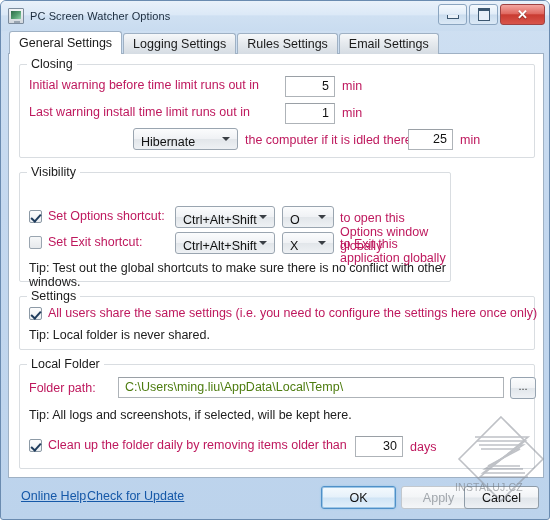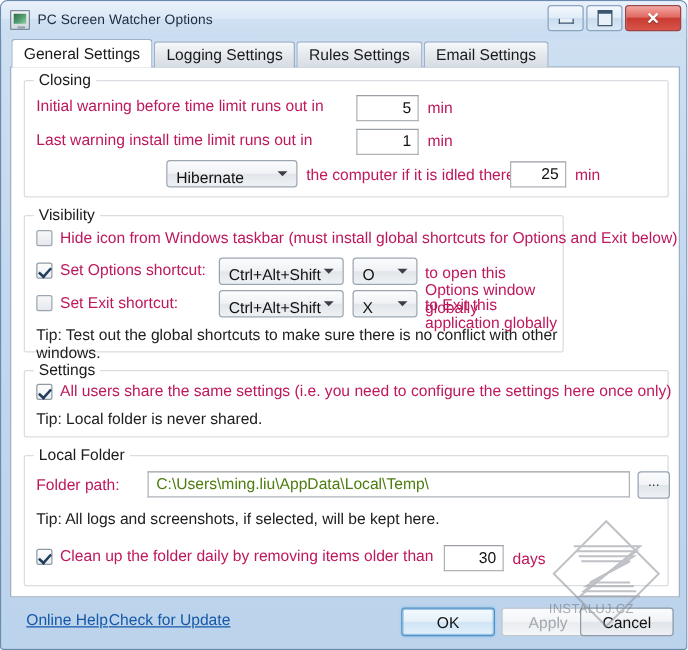--- a/index.html
+++ b/index.html
@@ -284,21 +284,21 @@
   }
   .dlgbtn.disabled {
     color: #a2a7ad;
     border-color: #c2c8ce;
     background: linear-gradient(to bottom, #fafbfc 0%, #f3f5f7 48%, #eaedf0 52%, #f4f6f8 100%);
   }
 
   
   #watermark {
     position: absolute;
-    right: 16px; bottom: 12px;
+    right: 0; bottom: 12px;
     width: 96px; height: 96px;
     pointer-events: none;
     z-index: 9;
     opacity: .55;
   }
   #watermark .wm-text {
     position: absolute;
     left: 2px; bottom: 14px;
     font-size: 10.5px;
     color: #6d7278;
@@ -352,24 +352,20 @@
         <span class="arrow"></span>
       </div>
       <div class="lbl" style="position:absolute; left:225px; top:68px;">the computer if it is idled there</div>
       <div class="numbox" style="position:absolute; left:388px; top:64px; width:45px;">25</div>
       <div class="lbl" style="position:absolute; left:440px; top:68px;">min</div>
     </div>
 
     <div class="group" style="left:10px; top:118px; width:432px; height:110px;">
       <div class="legend">Visibility</div>
 
-      <div class="row" style="left:9px; top:10px;">
-        <span class="cb off"></span>
-        <span class="lbl">Hide icon from Windows taskbar (must install global shortcuts for Options and Exit below)</span>
-      </div>
 
       <div class="row" style="left:9px; top:36px;">
         <span class="cb on"></span>
         <span class="lbl">Set Options shortcut:</span>
       </div>
       <div class="combo" style="position:absolute; left:155px; top:33px; width:100px;">
         <span>Ctrl+Alt+Shift</span>
         <span class="arrow"></span>
       </div>
       <div class="combo" style="position:absolute; left:262px; top:33px; width:52px;">

